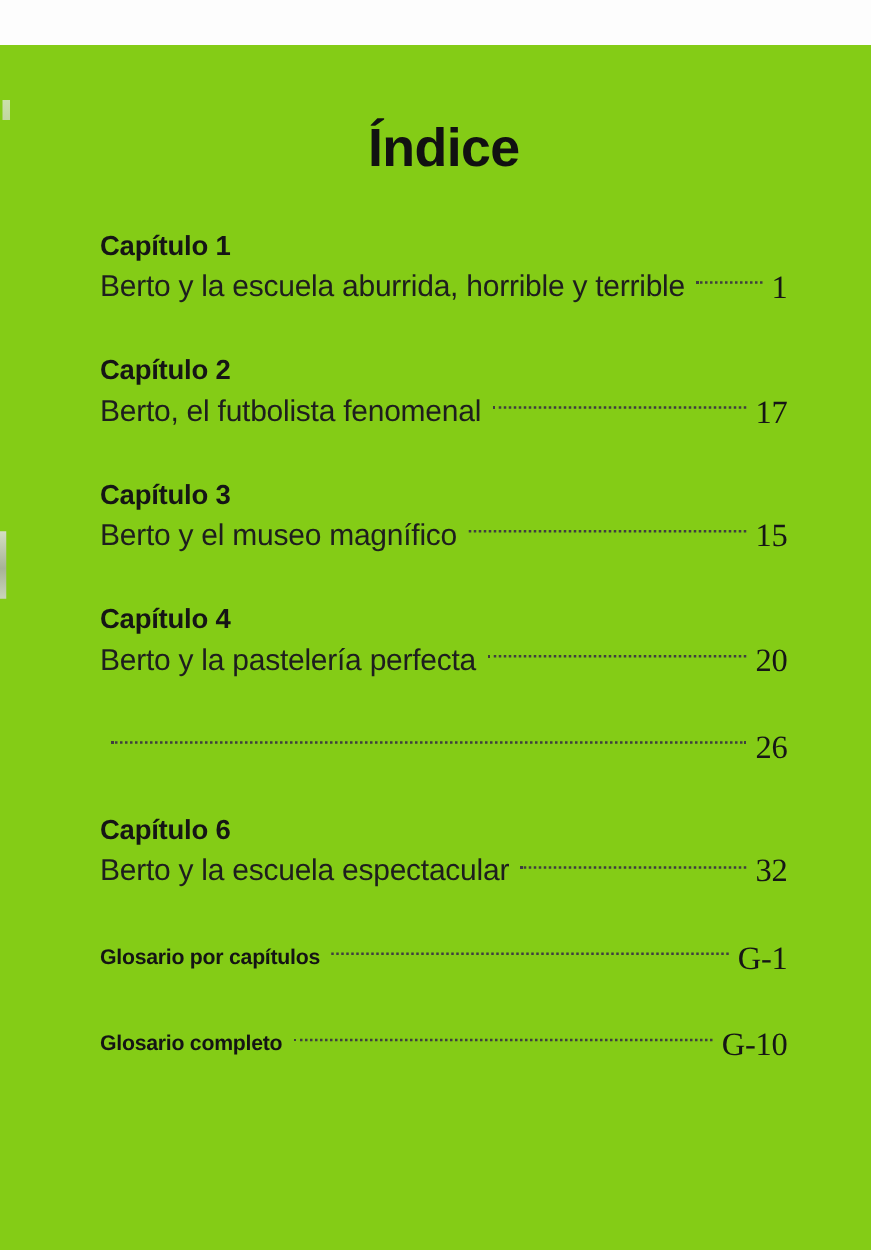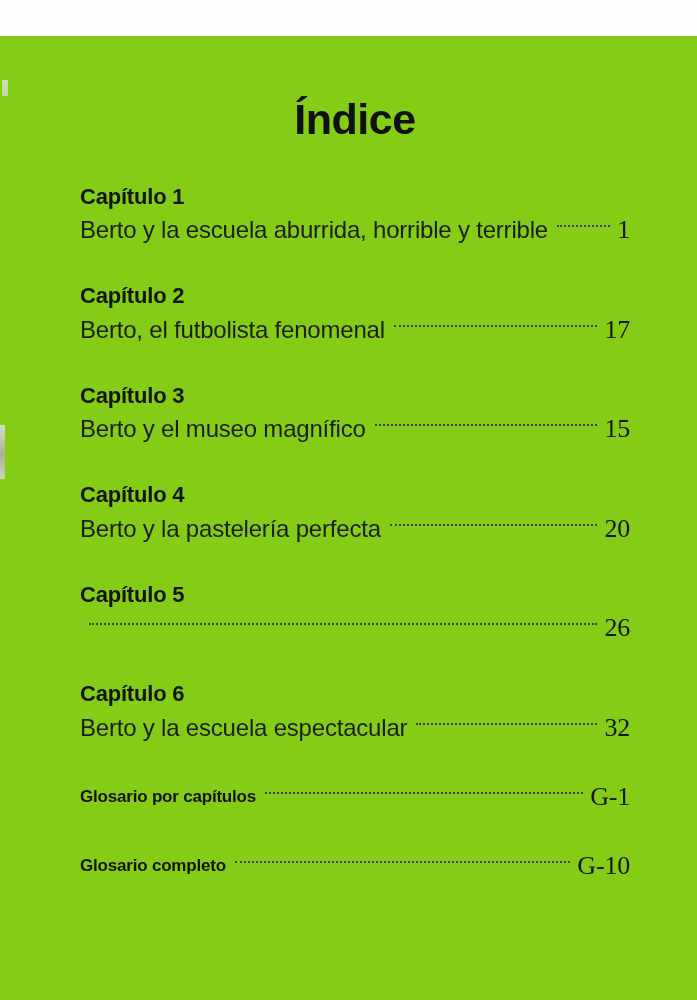--- a/index.html
+++ b/index.html
@@ -134,21 +134,20 @@
       <div class="chapter">
         <div class="chapter-heading">Capítulo 4</div>
         <div class="entry">
           <span class="entry-title">Berto y la pastelería perfecta</span>
           <span class="leader"></span>
           <span class="page-num">20</span>
         </div>
       </div>
 
       <div class="chapter">
-        <div class="chapter-heading">Capítulo 5</div>
         <div class="entry">
           <span class="leader"></span>
           <span class="page-num">26</span>
         </div>
       </div>
 
       <div class="chapter">
         <div class="chapter-heading">Capítulo 6</div>
         <div class="entry">
           <span class="entry-title">Berto y la escuela espectacular</span>

